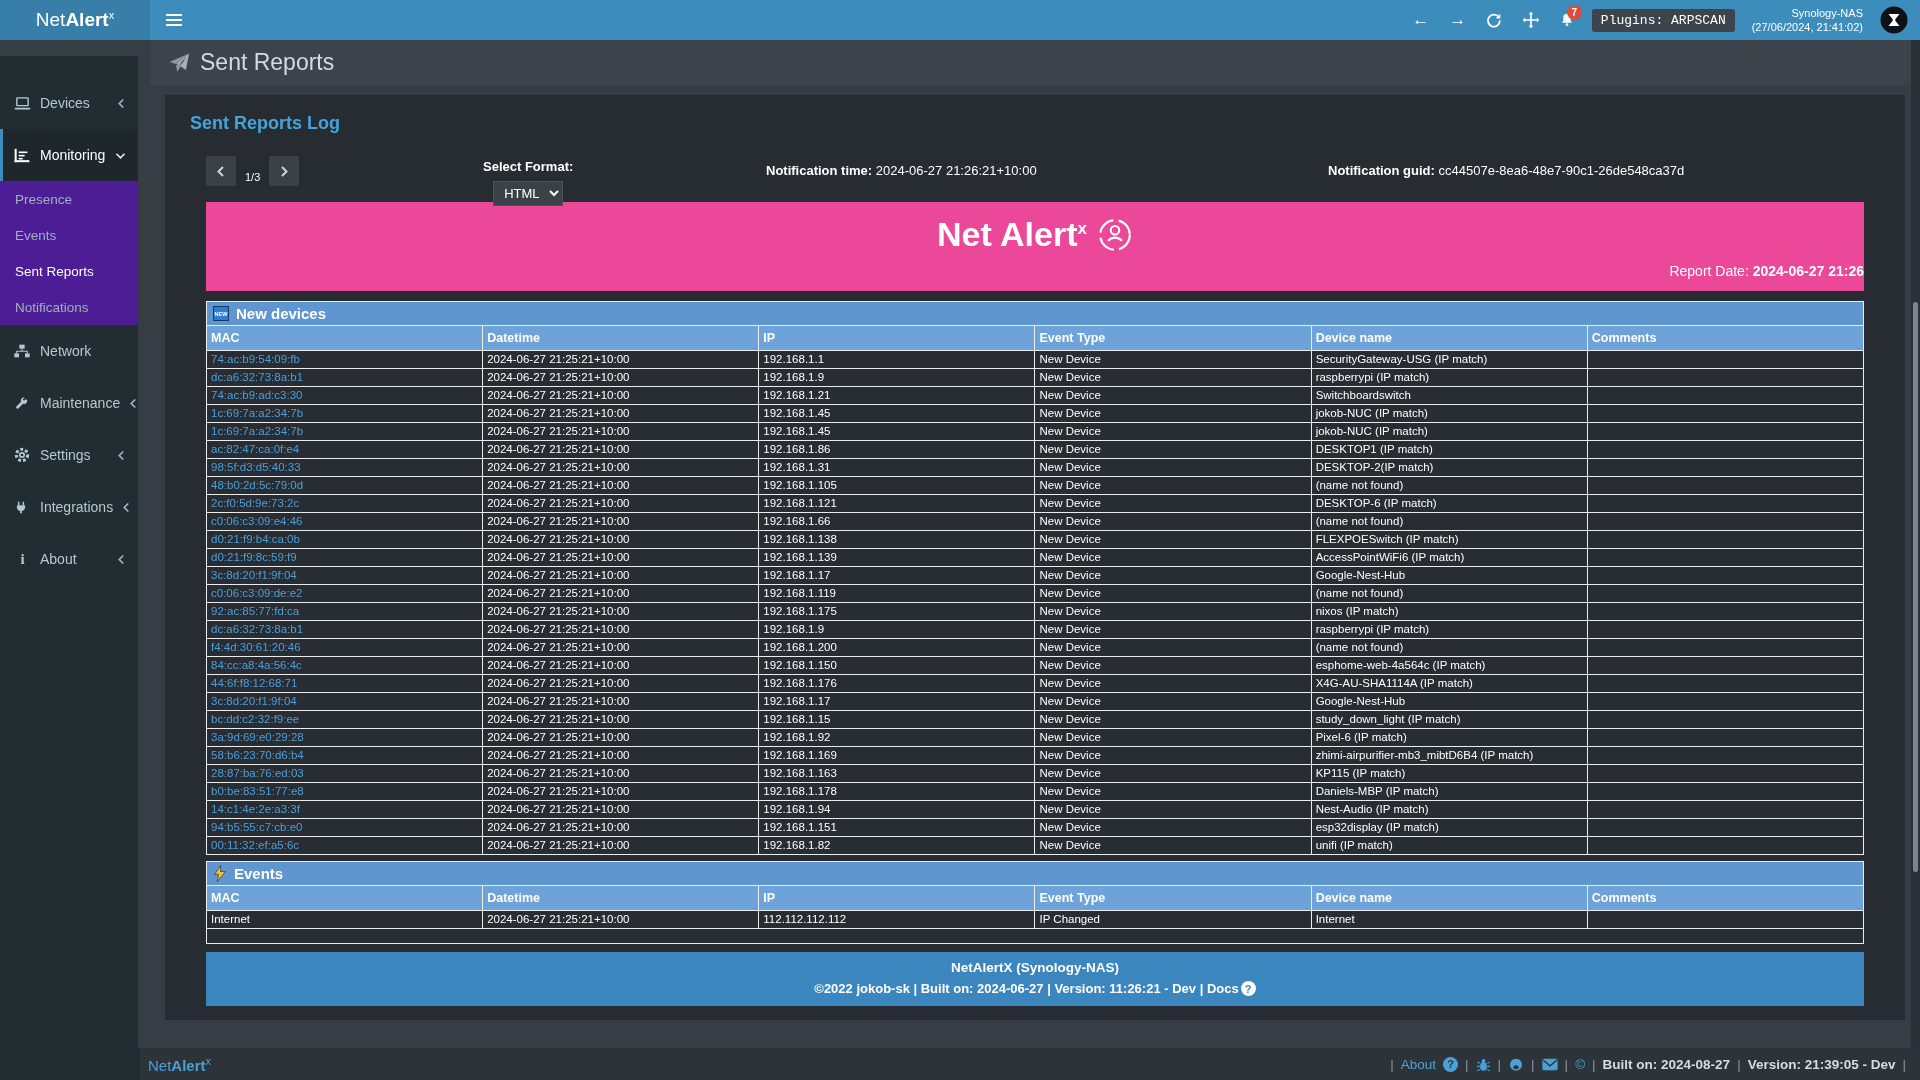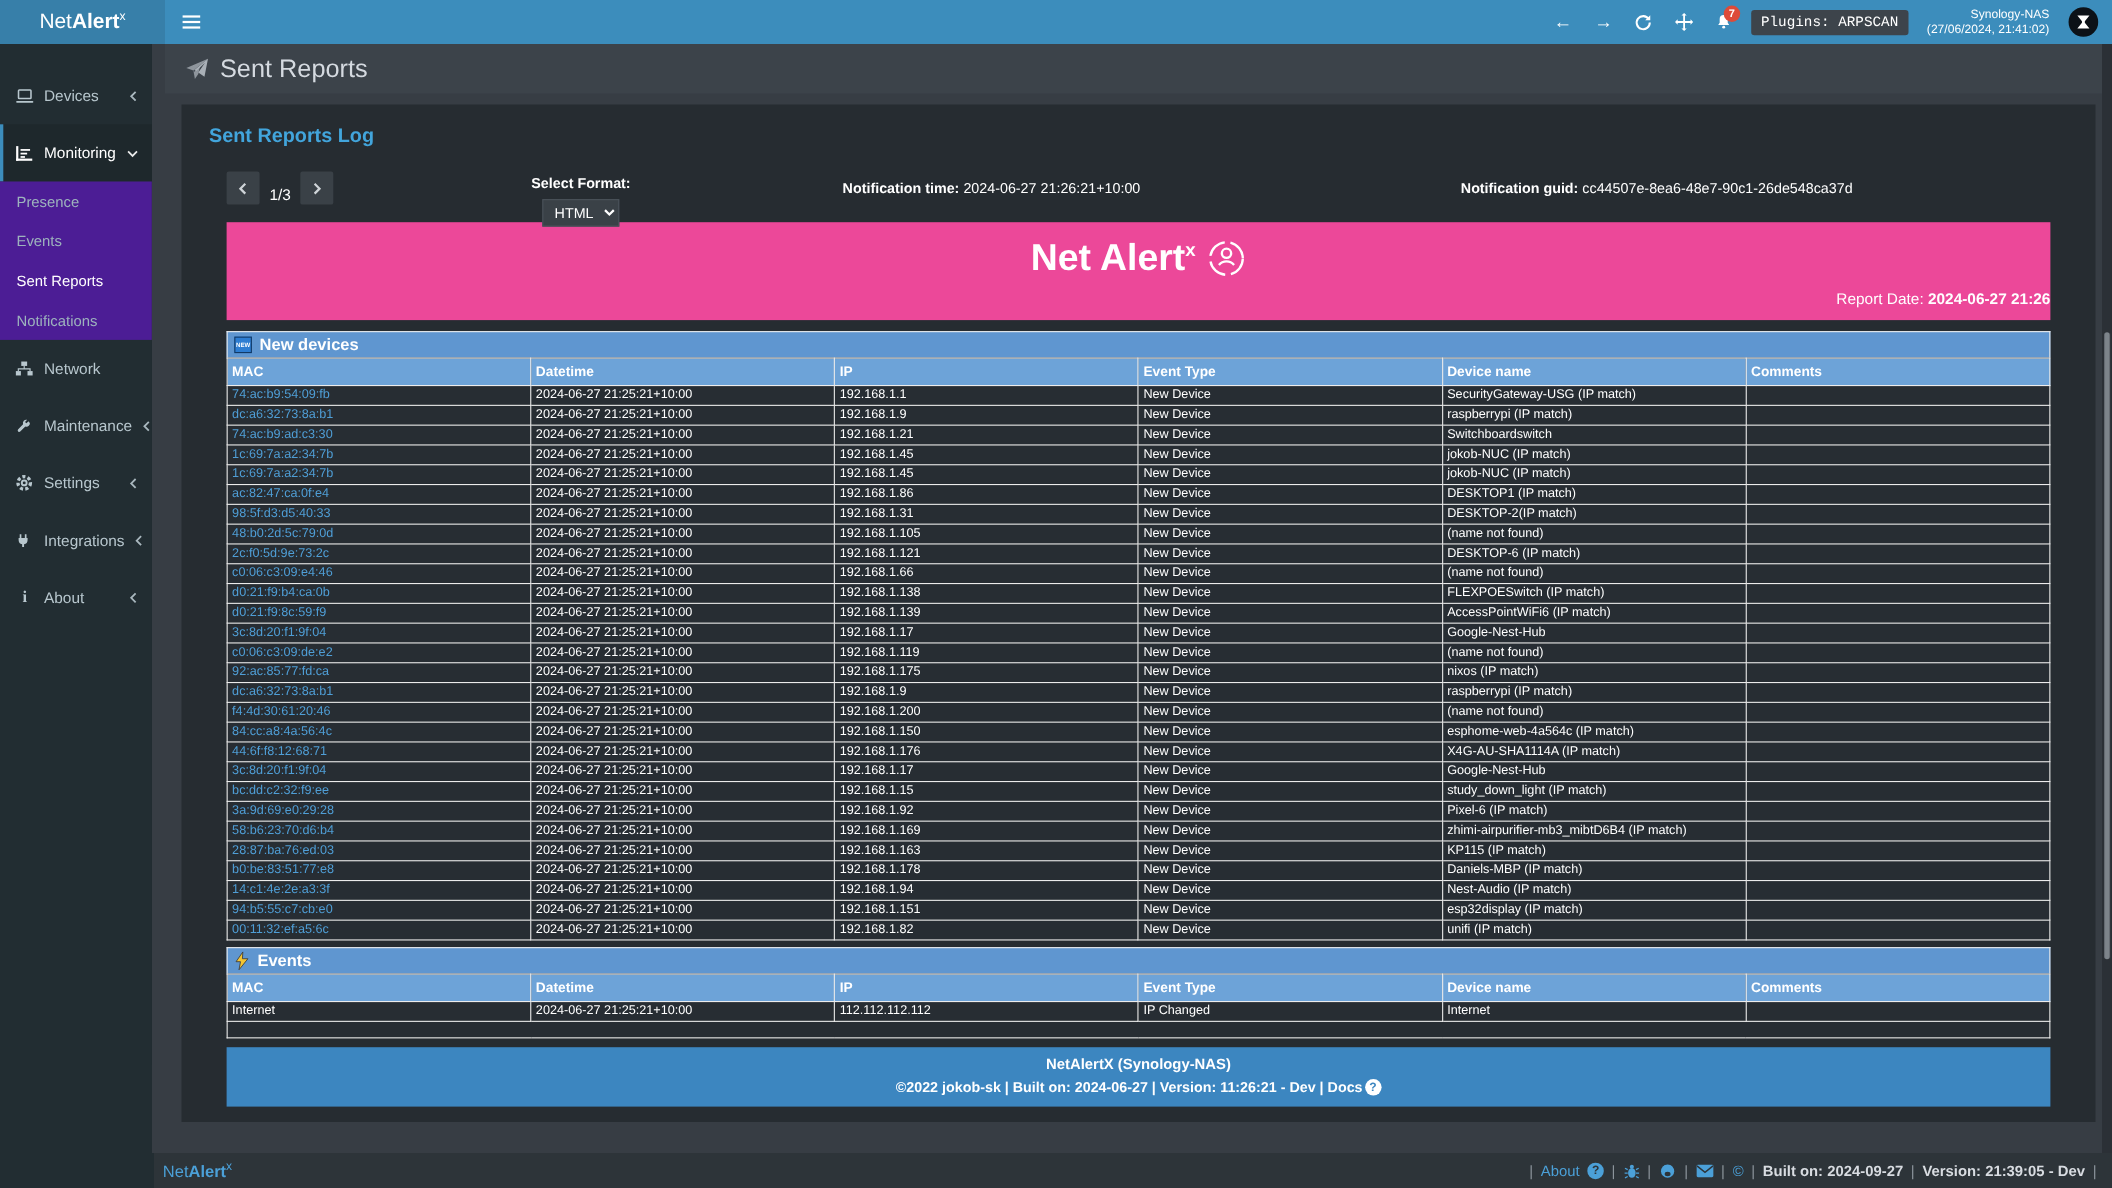--- a/index.html
+++ b/index.html
@@ -23,21 +23,21 @@
   .bell-wrap { position:relative; cursor:pointer; }
   .badge { position:absolute; top:-6px; right:-7px; background:#dd4b39; color:#fff;
     min-width:15px; height:15px; border-radius:8px; font-size:10px; font-weight:700;
     display:flex; align-items:center; justify-content:center; padding:0 3px; }
   .plugins-pill { background:#3d444b; border-radius:3px; padding:4px 9px;
     font-family:"Liberation Mono", monospace; font-size:13px; }
   .nas-info { font-size:11px; line-height:1.3;text-align:right; }
   .avatar { width:28px; height:28px; cursor:pointer; }
 
   
-  .sidebar { position:fixed; top:40px; left:0; bottom:32px; width:138px;
+  .sidebar { position:fixed; top:56px; left:0; bottom:32px; width:138px;
     background:#222d32; color:#b8c7ce; font-size:14px; padding-top:21px; z-index:10; }
   .side-item { height:52px; display:flex; align-items:center; gap:9px; padding:0 12px 0 14px; cursor:pointer; }
   .side-item.active { background:#1e282c; border-left:3px solid #3c8dbc; padding-left:11px; color:#fff; }
   .side-item .lbl { flex:1; }
   .submenu { background:#4c1d95; }
   .sub-item { height:36px; display:flex; align-items:center; padding-left:15px; color:#9db3bd; cursor:pointer; font-size:13.5px; }
   .sub-item.active { color:#fff; }
   .icn { width:17px; color:#b8c7ce; flex:0 0 17px; }
   .active .icn { color:#fff; }
   .chev { color:inherit; opacity:.9; }
@@ -46,21 +46,21 @@
   .content { margin-left:150px; padding-top:40px; }
   .content-header { height:45px; background:#3c434a; display:flex; align-items:center; gap:10px; padding-left:18px; }
   .content-header h1 { color:#d5dae0; font-size:23px; font-weight:400; }
   .card { margin:10px 15px 0 15px; background:#262c31; padding:16px 0 14px 0; }
   .card-title { color:#42a5dc; font-size:18px; font-weight:700; margin:2px 0 20px 25px; }
 
   .controls { position:relative; height:48px; margin:0 41px; color:#fff; font-size:13px; }
   .pager { position:absolute; left:0; top:2px; display:flex; align-items:center; gap:9px; }
   .pg-btn { width:30px; height:30px; background:#3a4147; border:none; color:#cfd4d8;
     display:flex; align-items:center; justify-content:center; cursor:pointer; border-radius:2px; }
-  .page-ind { font-size:14px;margin-top:12px; }
+  .page-ind { font-size:11px;margin-top:12px; }
   .fmt { position:absolute; left:277px; top:5px; display:flex; align-items:center; gap:7px;flex-direction:column; }
   .fmt label { font-weight:700; }
   .fmt select { background:#3a4147; color:#fff; border:1px solid #4a525a; font-size:13px;
     padding:3px 6px; font-family:"Liberation Sans", sans-serif; }
   .ninfo { position:absolute; top:9px; }
   .ninfo b { font-weight:700; }
   .nt { left:560px; } .ng { left:1122px; }
 
   
   .report { margin:0 41px; }
@@ -624,19 +624,19 @@
           <ellipse cx="12" cy="17" rx="4" ry="3" fill="#2d3439"></ellipse>
         </svg>
       <span class="sep">|</span>
       <svg width="16" height="13" viewBox="0 0 24 18">
           <rect x="0.5" y="0.5" width="23" height="17" rx="2" fill="#4ba0d8"></rect>
           <polyline points="1,2 12,11 23,2" fill="none" stroke="#2d3439" stroke-width="2"></polyline>
         </svg>
       <span class="sep">|</span>
       <span class="blue">©</span>
       <span class="sep">|</span>
-      <span class="wht">Built on: 2024-09-27</span>
+      <span class="wht">Built on: 2024-08-27</span>
       <span class="sep">|</span>
       <span class="wht">Version: 21:39:05 - Dev</span>
       <span class="sep">|</span>
     </span>
   </div>
 </div>
 
 </body></html>

